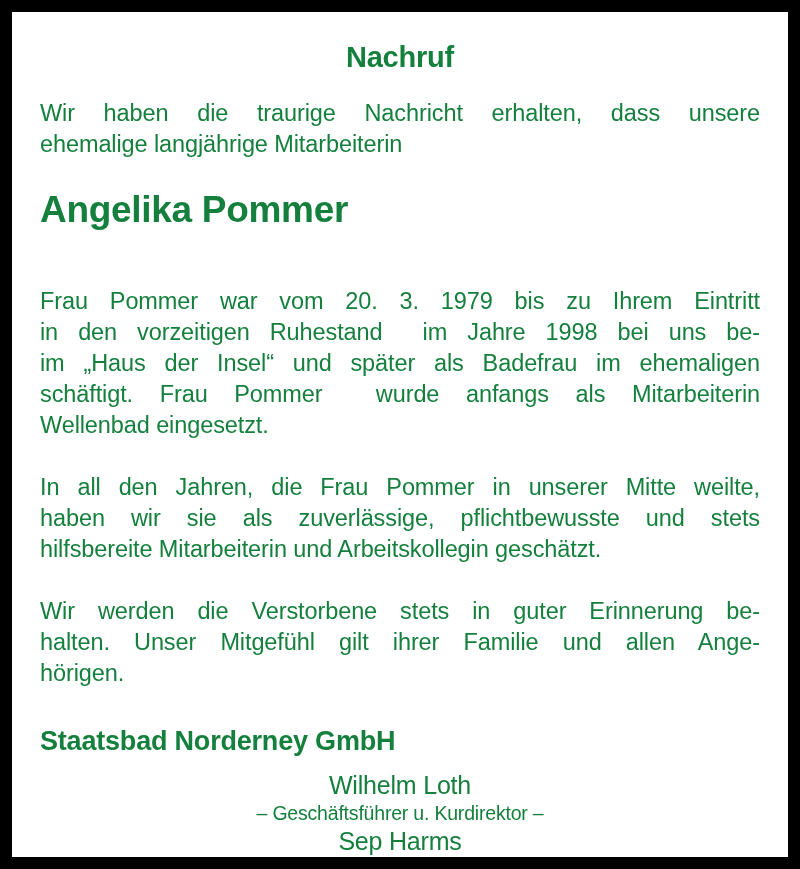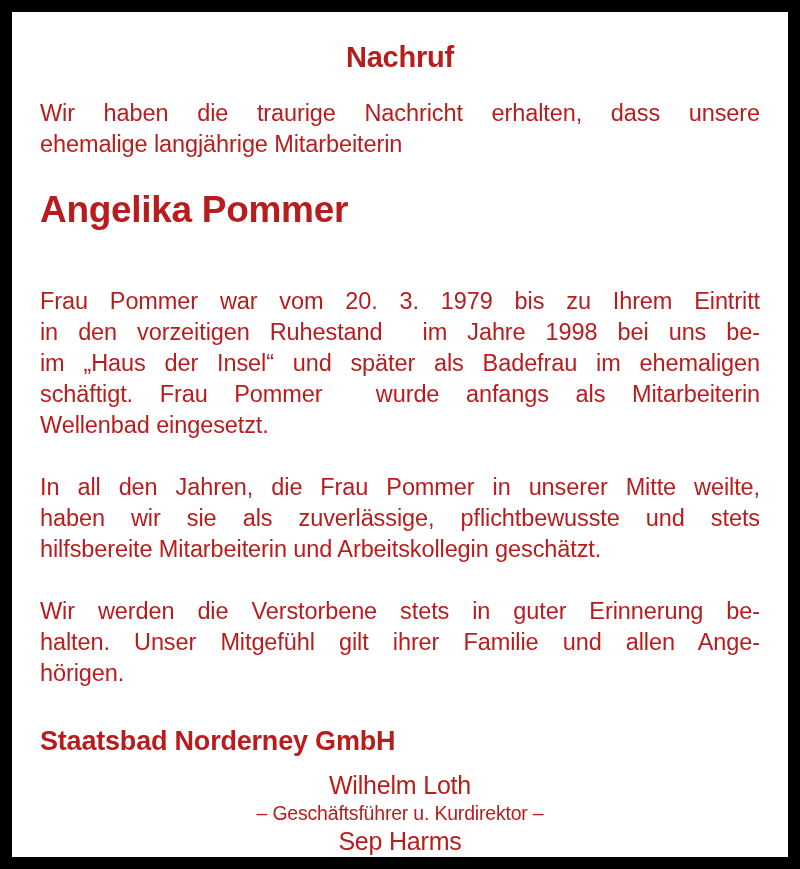--- a/index.html
+++ b/index.html
@@ -9,21 +9,21 @@
   }
 
   .notice {
     position: relative;
     width: 800px;
     height: 869px;
     box-sizing: border-box;
     background: #ffffff;
     border: 12px solid #000000;
     font-family: "Liberation Sans", "DejaVu Sans", sans-serif;
-    color: #b91c1c;
+    color: #15803d;
     overflow: hidden;
   }
 
   .inner {
     position: absolute;
     left: 28px;
     right: 28px;
     top: 20px;
   }
 

